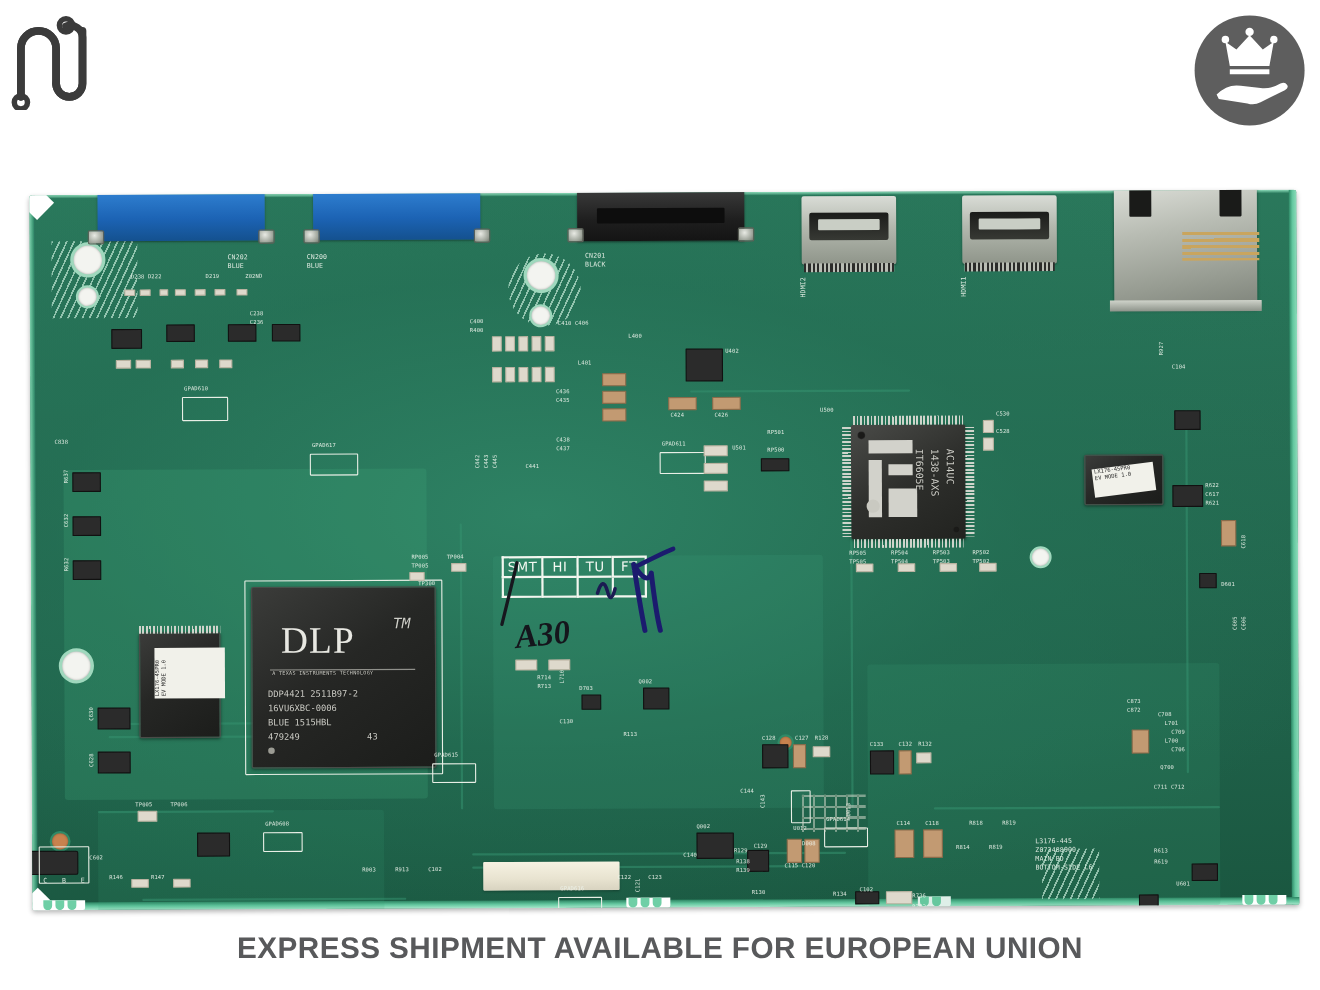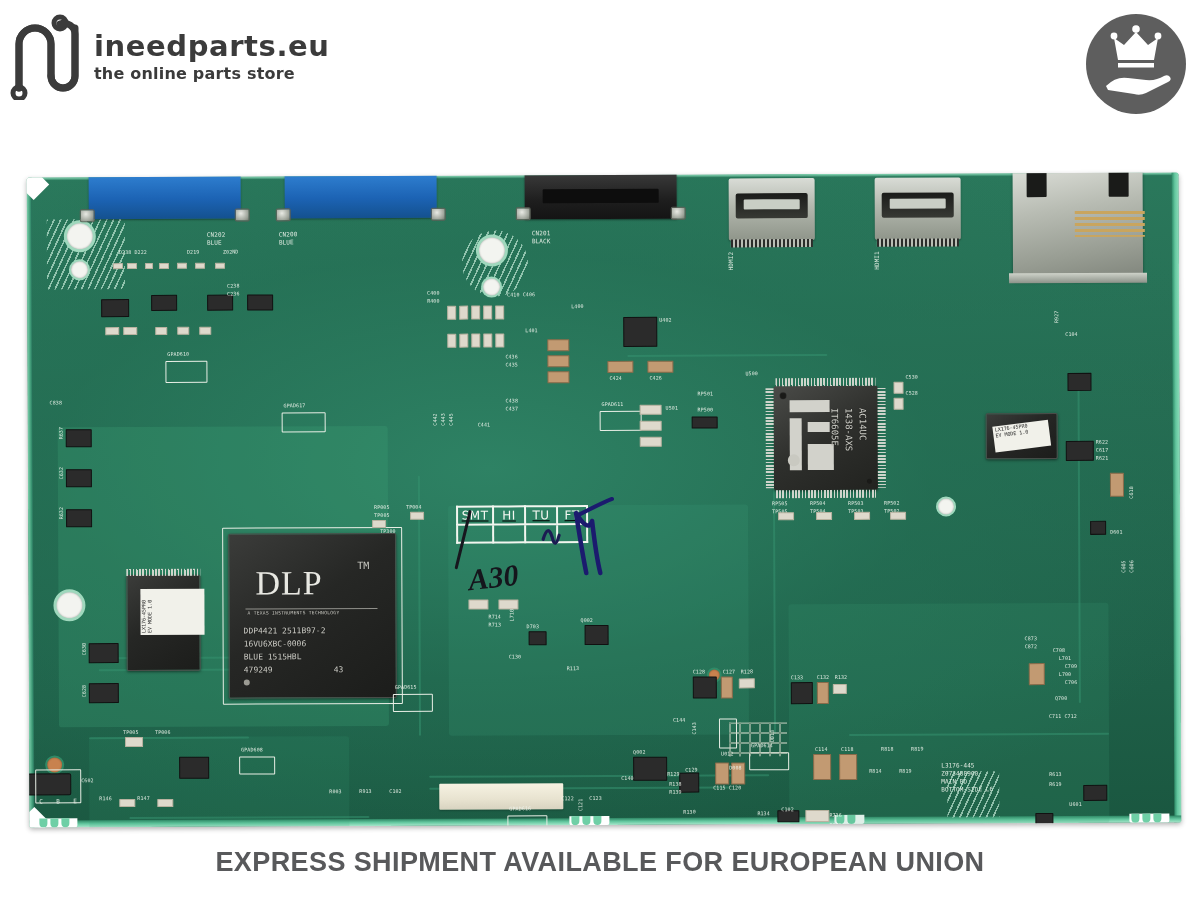--- a/index.html
+++ b/index.html
@@ -128,21 +128,21 @@
   .chip-txt{position:absolute;color:#cfcfc8;font-family:"DejaVu Sans Mono",monospace;
     white-space:nowrap;text-shadow:0 0 1px rgba(0,0,0,.6);}
   .chip-label-white{position:absolute;background:#f1f1ea;color:#2a2a2a;
     font-family:"DejaVu Sans Mono",monospace;font-size:5px;line-height:1.15;
     padding:1px 2px;box-sizing:border-box;}
 
   
   .dlp-logo{position:absolute;color:#e8e8e2;font-family:"Liberation Serif",serif;}
 
   
-  .smt-table{position:absolute;display:flex;text-decoration:underline;}
+  .smt-table{position:absolute;display:flex;}
   .smt-cell{border:2px solid #f2f6ef;border-right-width:0;box-sizing:border-box;
     color:#f4f8f2;font-size:12px;font-family:"DejaVu Sans",sans-serif;
     display:flex;align-items:center;justify-content:center;letter-spacing:.5px;}
   .smt-cell:last-child{border-right-width:2px;}
   .smt-row2{border-top:0;}
   .ink{position:absolute;pointer-events:none;}
   .handwrite{position:absolute;color:#15151c;font-family:"Liberation Serif",serif;
     font-size:30px;font-style:italic;font-weight:bold;transform:rotate(-6deg);}
 
   .gold-fingers{position:absolute;background:repeating-linear-gradient(90deg,#c9a55e 0 3px,transparent 3px 6px);}
@@ -158,24 +158,20 @@
       <svg viewBox="0 0 72 86" width="72" height="86" aria-hidden="true">
         <g fill="none" stroke="#3b3b3b" stroke-width="7" stroke-linecap="round">
           <path d="M9 74 V30 a16 16 0 0 1 32 0 V62 a12 12 0 0 0 24 0 V14"></path>
           <path d="M25 74 V30" stroke-width="0"></path>
         </g>
         <circle cx="9" cy="79" r="6" fill="none" stroke="#3b3b3b" stroke-width="5"></circle>
         <circle cx="50" cy="9" r="6" fill="none" stroke="#3b3b3b" stroke-width="5"></circle>
         <path d="M9 74 V30 a16 16 0 0 1 32 0 V62" fill="none" stroke="#3b3b3b" stroke-width="7" stroke-linecap="round"></path>
         <path d="M41 62 a12 12 0 0 0 24 0 V20 a11 11 0 0 0 -15 -10" fill="none" stroke="#3b3b3b" stroke-width="7" stroke-linecap="round"></path>
       </svg>
-    </div>
-    <div class="logo-text">
-      <div class="brand">ineedparts.eu</div>
-      <div class="tagline">the online parts store</div>
     </div>
   </div>
 
   <div class="badge">
     <svg viewBox="0 0 100 100" width="100" height="100" aria-hidden="true">
       <g fill="#ffffff">
         <path d="M32 46 L28 24 L38 31 L50 18 L62 31 L72 24 L68 46 Z"></path>
         <circle cx="28" cy="22" r="3.4"></circle>
           <circle cx="50" cy="15" r="3.8"></circle>
           <circle cx="72" cy="22" r="3.4"></circle>
@@ -287,21 +283,21 @@
 
     <div class="rj45" style="left:986px;top:-14px;width:130px;height:122px;">
       <div class="clipslot" style="left:14px;"></div>
       <div class="clipslot" style="right:14px;"></div>
       <div class="lip"></div>
     </div>
     <div class="gold-fingers" style="left:1118px;top:38px;width:26px;height:70px;transform:rotate(90deg);transform-origin:0 0;"></div>
 
     <div class="bga" style="left:200px;top:357px;width:168px;height:165px;">
       <div class="dlp-logo" style="left:26px;top:30px;font-size:34px;letter-spacing:1px;">DLP</div>
-      <div class="chip-txt" style="left:128px;top:26px;font-size:10px;">TM</div>
+      <div class="chip-txt" style="left:128px;top:26px;font-size:13px;font-style:italic;">TM</div>
       <div style="position:absolute;left:16px;top:74px;width:132px;height:1px;background:#bfbfb8;opacity:.7;"></div>
       <div class="chip-txt" style="left:18px;top:76px;font-size:4.6px;letter-spacing:.3px;">A TEXAS INSTRUMENTS TECHNOLOGY</div>
       <div class="chip-txt" style="left:14px;top:92px;font-size:8px;">DDP4421   2511B97-2</div>
       <div class="chip-txt" style="left:14px;top:105px;font-size:8px;">16VU6XBC-0006</div>
       <div class="chip-txt" style="left:14px;top:118px;font-size:8px;">BLUE 1515HBL</div>
       <div class="chip-txt" style="left:14px;top:131px;font-size:8px;">479249</div>
       <div class="chip-txt" style="left:104px;top:131px;font-size:8px;">43</div>
       <div style="position:absolute;left:14px;top:145px;width:6px;height:6px;border-radius:50%;background:#9b9b93;"></div>
     </div>
     <div class="silk-box" style="left:194px;top:351px;width:180px;height:177px;"></div>

